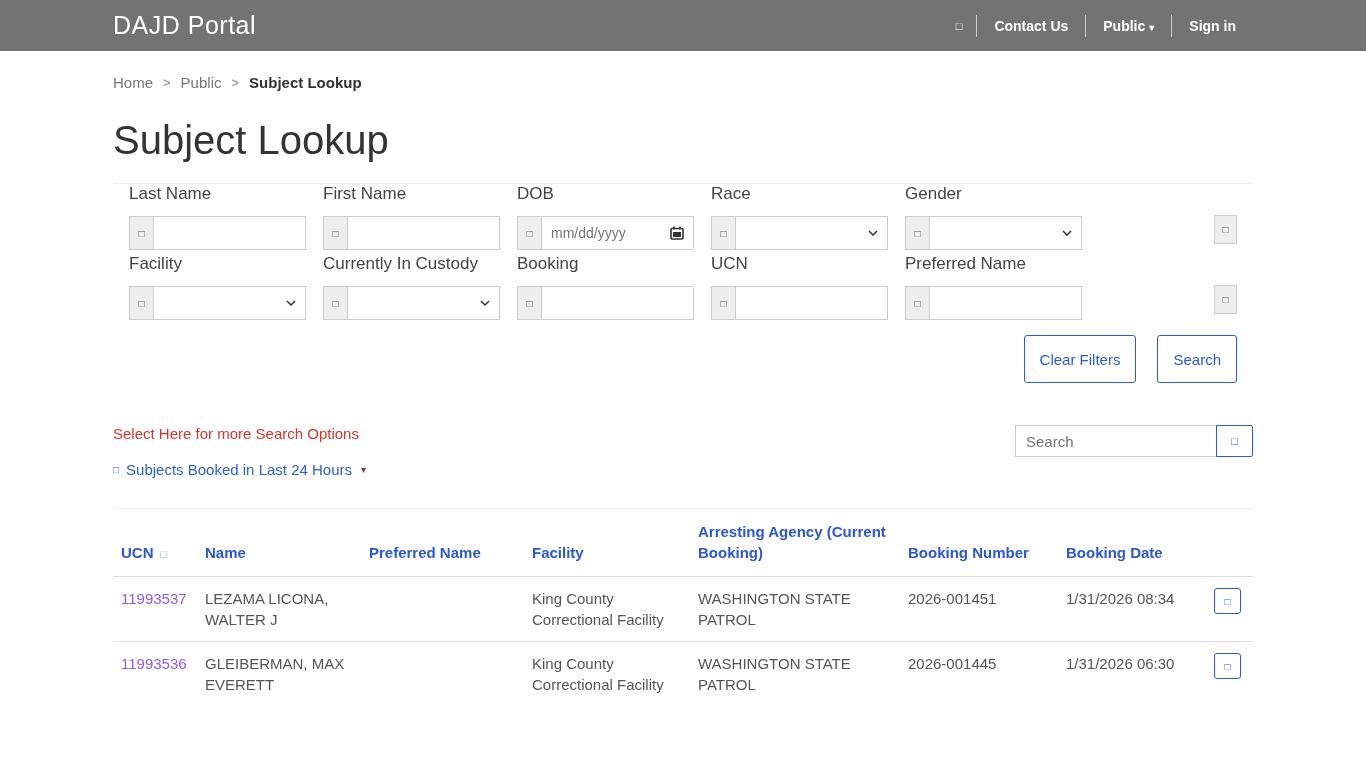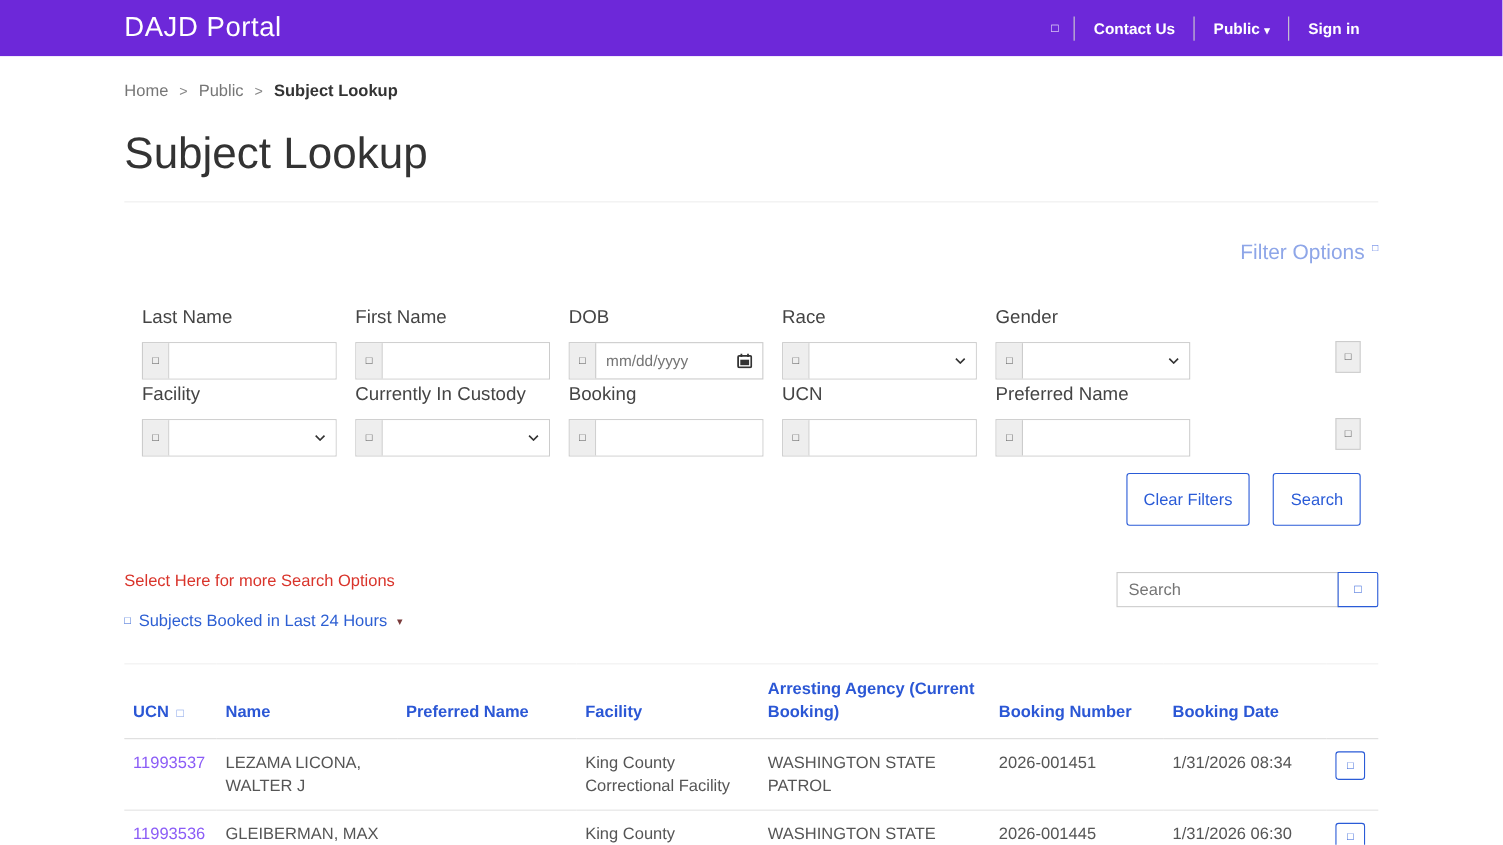--- a/index.html
+++ b/index.html
@@ -2,21 +2,21 @@
 <html><head>
 <meta charset="utf-8">
 <style>
   * { margin:0; padding:0; box-sizing:border-box; }
   html,body { width:1366px; height:768px; overflow:hidden; background:#fff;
     font-family:"Liberation Sans", sans-serif; color:#333; }
 
   .container { width:1170px; margin:0 auto; padding:0 15px; }
 
   
-  .navbar { background:#6d28d9; height:51px; }
+  .navbar { background:#737373; height:51px; }
   .nav-inner { display:flex; align-items:center; justify-content:space-between; height:51px; }
   .brand { color:#fff; font-size:25px; font-weight:300; letter-spacing:.5px; }
   .nav-right { display:flex; align-items:center; height:51px; }
   .nav-link { color:#fff; font-size:14px; font-weight:bold; padding:0 17px; text-decoration:none; }
   .nav-divider { width:1px; height:22px; background:#cfcfcf; }
   .nav-tofu { color:#fff; font-size:11px; padding:0 14px; }
   .nav-caret { font-size:10px; margin-left:4px; color:#fff; }
 
   
   .breadcrumb { padding-top:23px; font-size:15px; color:#767676; display:flex; gap:10px; align-items:center; }
@@ -104,23 +104,20 @@
     <a href="#">Home</a>
     <span class="sep">&gt;</span>
     <a href="#">Public</a>
     <span class="sep">&gt;</span>
     <span class="current">Subject Lookup</span>
   </div>
 
   <h1 class="page-title">Subject Lookup</h1>
   <hr class="title-rule">
 
-  <div class="filter-options-row">
-    <a class="filter-options-link" href="#"><span>Filter Options</span><span class="sup-tofu">□</span></a>
-  </div>
 
   <div class="filter-body">
 
     <div class="form-row">
       <div class="field">
         <div class="field-label">Last Name</div>
         <div class="igroup">
           <span class="iaddon">□</span>
           <input type="text" style="">
         </div>

